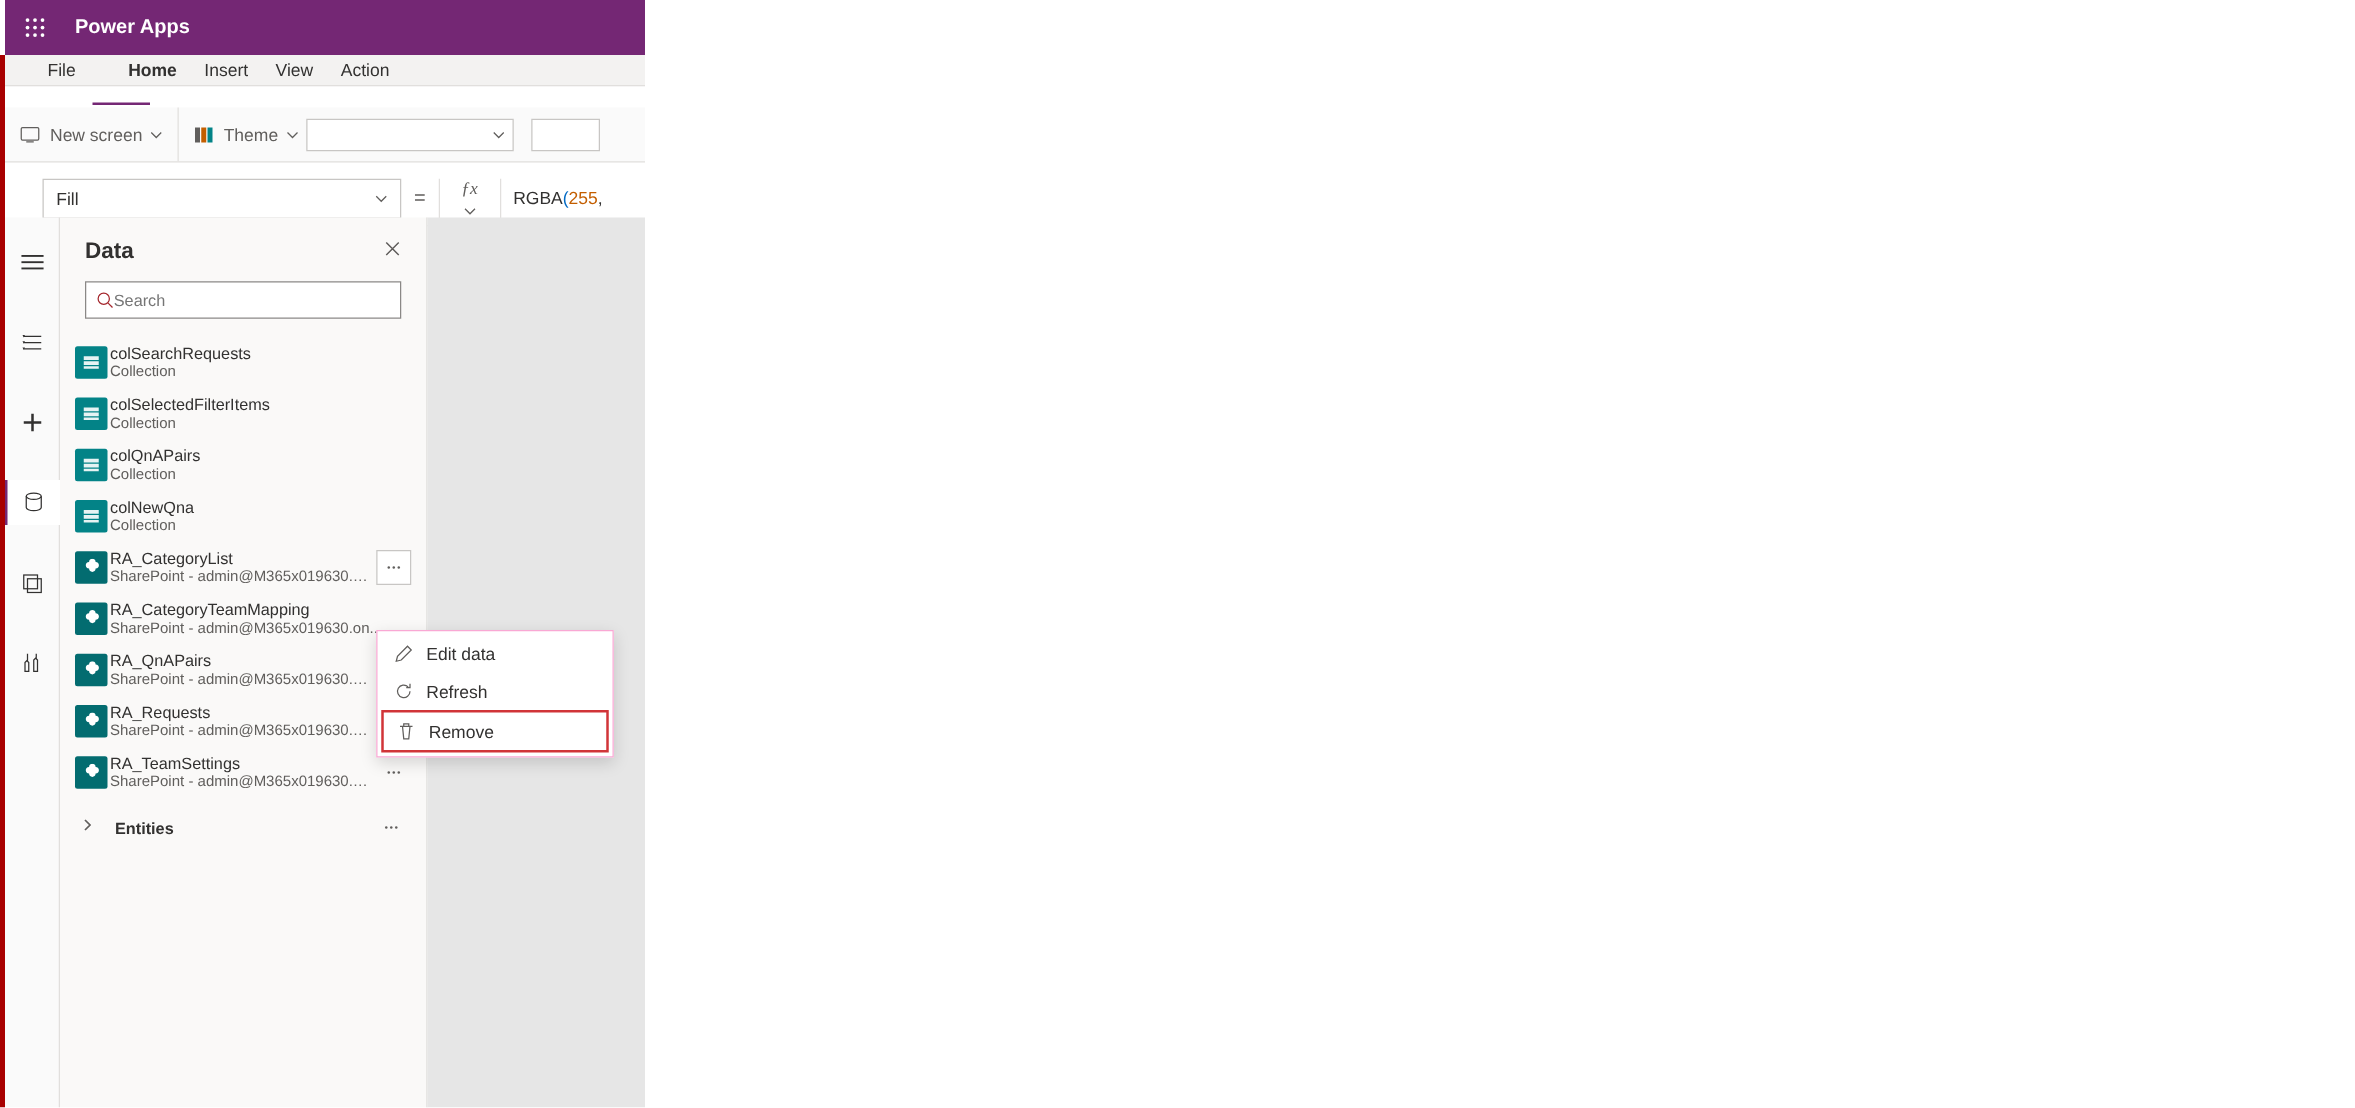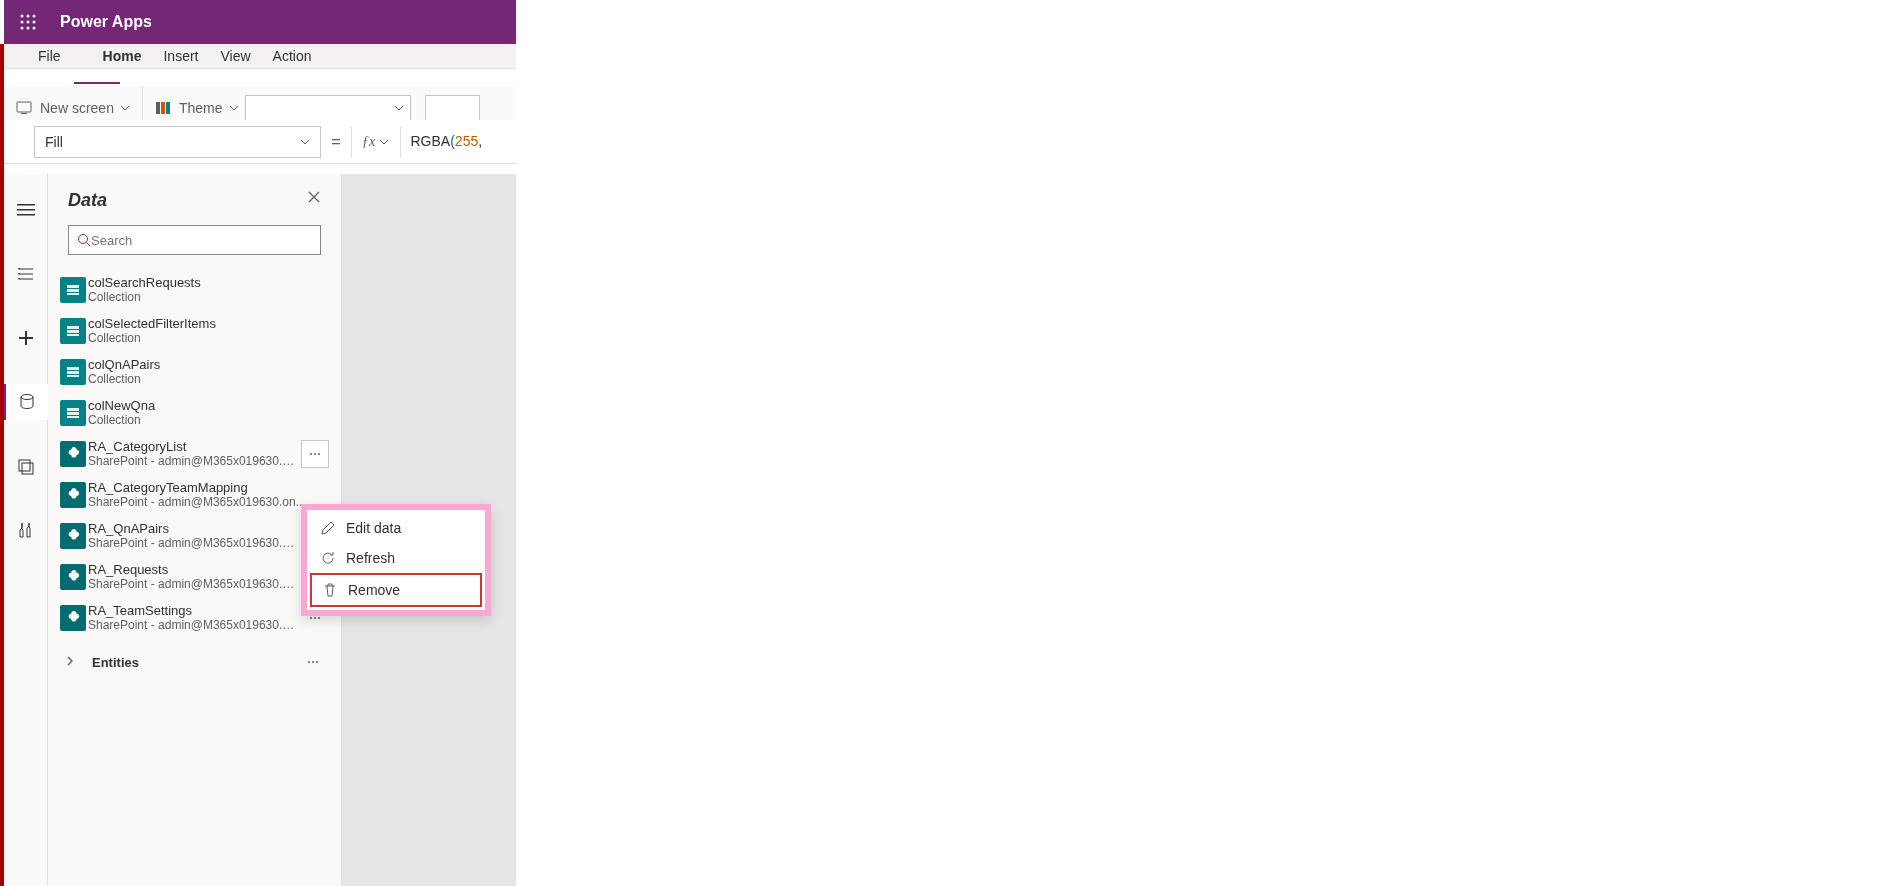--- a/index.html
+++ b/index.html
@@ -23,39 +23,39 @@
   .ribbon { position:absolute; left:4px; top:86px; width:512px; height:44px; background:#fafafa; border-bottom:1px solid #e1dfdd; display:flex; align-items:center;}
   .ribbon-group { display:flex; align-items:center; padding:0 12px; height:100%; border-right:1px solid #e1dfdd;}
   .ribbon-group.last { border-right:none;}
   .rb-icon { width:16px; height:16px; margin-right:8px; display:inline-flex; align-items:center; justify-content:center;}
   .rb-label{ font-size:14px; color:#605e5c; margin-right:6px;}
   .chev-sm { width:10px; height:10px; }
   .ribbon-combo { margin-left:6px; width:166px; height:26px; border:1px solid #c8c6c4; background:#fff; display:flex; align-items:center; justify-content:flex-end; padding-right:6px;}
   .ribbon-combo2 { margin-left:14px; width:55px; height:26px; border:1px solid #c8c6c4; background:#fff; display:flex; align-items:center; justify-content:flex-end; padding-right:6px;}
 
   
-  .formula { position:absolute; left:4px; top:120px; width:512px; height:44px; background:#fff; border-bottom:1px solid #e1dfdd; display:flex; align-items:center; padding:0 30px 0 30px; }
+  .formula { position:absolute; left:4px; top:137px; width:512px; height:44px; background:#fff; border-bottom:1px solid #e1dfdd; display:flex; align-items:center; padding:0 30px 0 30px; }
   .prop-select { width:289px; height:32px; border:1px solid #c8c6c4; display:flex; align-items:center; justify-content:space-between; padding:0 10px; font-size:14px; color:#323130; background:#fff;}
   .eq { width:30px; text-align:center; font-size:16px; color:#605e5c;}
-  .fx { width:50px; display:flex; align-items:center; justify-content:center; gap:4px; border-left:1px solid #e1dfdd; border-right:1px solid #e1dfdd; height:32px; color:#605e5c; font-style:italic; font-size:14px;}
+  .fx { width:50px; display:flex; align-items:center; justify-content:center; gap:4px; border-left:1px solid #e1dfdd; border-right:1px solid #e1dfdd; height:32px; color:#605e5c; font-style:italic; font-size:14px;flex-direction:column;}
   .fx-text { font-family: "Consolas","Courier New",monospace; font-size:14px; padding-left:10px; white-space:pre; }
   .fx-fn { color:#323130; }
   .fx-paren { color:#036ac4; }
   .fx-num { color:#c35e00; }
   .fx-comma { color:#323130; }
 
   
   .leftrail { position:absolute; left:4px; top:174px; width:44px; height:712px; background:#fafafa; border-right:1px solid #e1dfdd; display:flex; flex-direction:column; align-items:center; padding-top:18px; gap:28px;}
   .rail-btn { width:44px; height:36px; display:flex; align-items:center; justify-content:center; color:#323130; cursor:pointer;}
   .rail-btn.sel { background:#fff; border-left:2px solid #742774;}
   .rail-btn svg { width:18px; height:18px; }
 
   
   .panel { position:absolute; left:48px; top:174px; width:294px; height:712px; background:#faf9f8; border-right:1px solid #e1dfdd; display:flex; flex-direction:column;}
-  .panel-head { display:flex; align-items:flex-start; justify-content:space-between; padding:16px 20px 14px 20px;font-style:italic;}
+  .panel-head { display:flex; align-items:flex-end; justify-content:space-between; padding:16px 20px 14px 20px;}
   .panel-title { font-size:18px; font-weight:600; color:#323130;}
   .panel-close { cursor:pointer; color:#605e5c;}
   .search-wrap { padding:0 20px 10px 20px; }
   .search { height:30px; border:1px solid #8a8886; background:#fff; display:flex; align-items:center; padding:0 8px; gap:0;}
   .search input { border:none; outline:none; font-size:13px; flex:1; background:transparent;}
   .data-list { flex:1; overflow:hidden; padding:4px 6px 0 6px;}
   .data-item { display:flex; align-items:center; padding:6px 6px; gap:2px; border-radius:2px; position:relative;}
   .di-icon { width:26px; height:26px; border-radius:2px; display:flex; align-items:center; justify-content:center; flex-shrink:0;}
   .di-icon.teal { background:#038387; }
   .di-icon.green { background:#036c70; }
@@ -65,21 +65,21 @@
   .di-more { width:28px; height:28px; display:flex; align-items:center; justify-content:center; color:#605e5c; cursor:pointer; border:1px solid transparent;}
   .di-more.active { border:1px solid #c8c6c4; background:#fff;}
   .entities-row { display:flex; align-items:center; padding:10px 8px; gap:14px;}
   .entities-row .arrow { width:16px; text-align:center; color:#605e5c;}
   .entities-label { font-size:13px; font-weight:600; color:#323130; flex:1;}
 
   
   .canvas { position:absolute; left:342px; top:174px; width:174px; height:712px; background:#e6e6e6;}
 
   
-  .ctx { position:absolute; left:301px; top:504px; width:190px; background:#fff; border:6px solid #f9a8d4; box-shadow:0 4px 12px rgba(0,0,0,0.15); padding:3px; }
+  .ctx { position:absolute; left:301px; top:504px; width:190px; background:#fff; border:1px solid #f9a8d4; box-shadow:0 4px 12px rgba(0,0,0,0.15); padding:3px; }
   .ctx-item { display:flex; align-items:center; gap:10px; padding:7px 10px; font-size:14px; color:#323130; cursor:pointer;}
   .ctx-item.boxed { border:2px solid #d13438; }
   .ctx-icon { width:16px; height:16px; color:#605e5c; display:inline-flex; align-items:center; justify-content:center;}
 
   
   svg { fill: currentColor; }
 </style>
 </head>
 <body>
 

